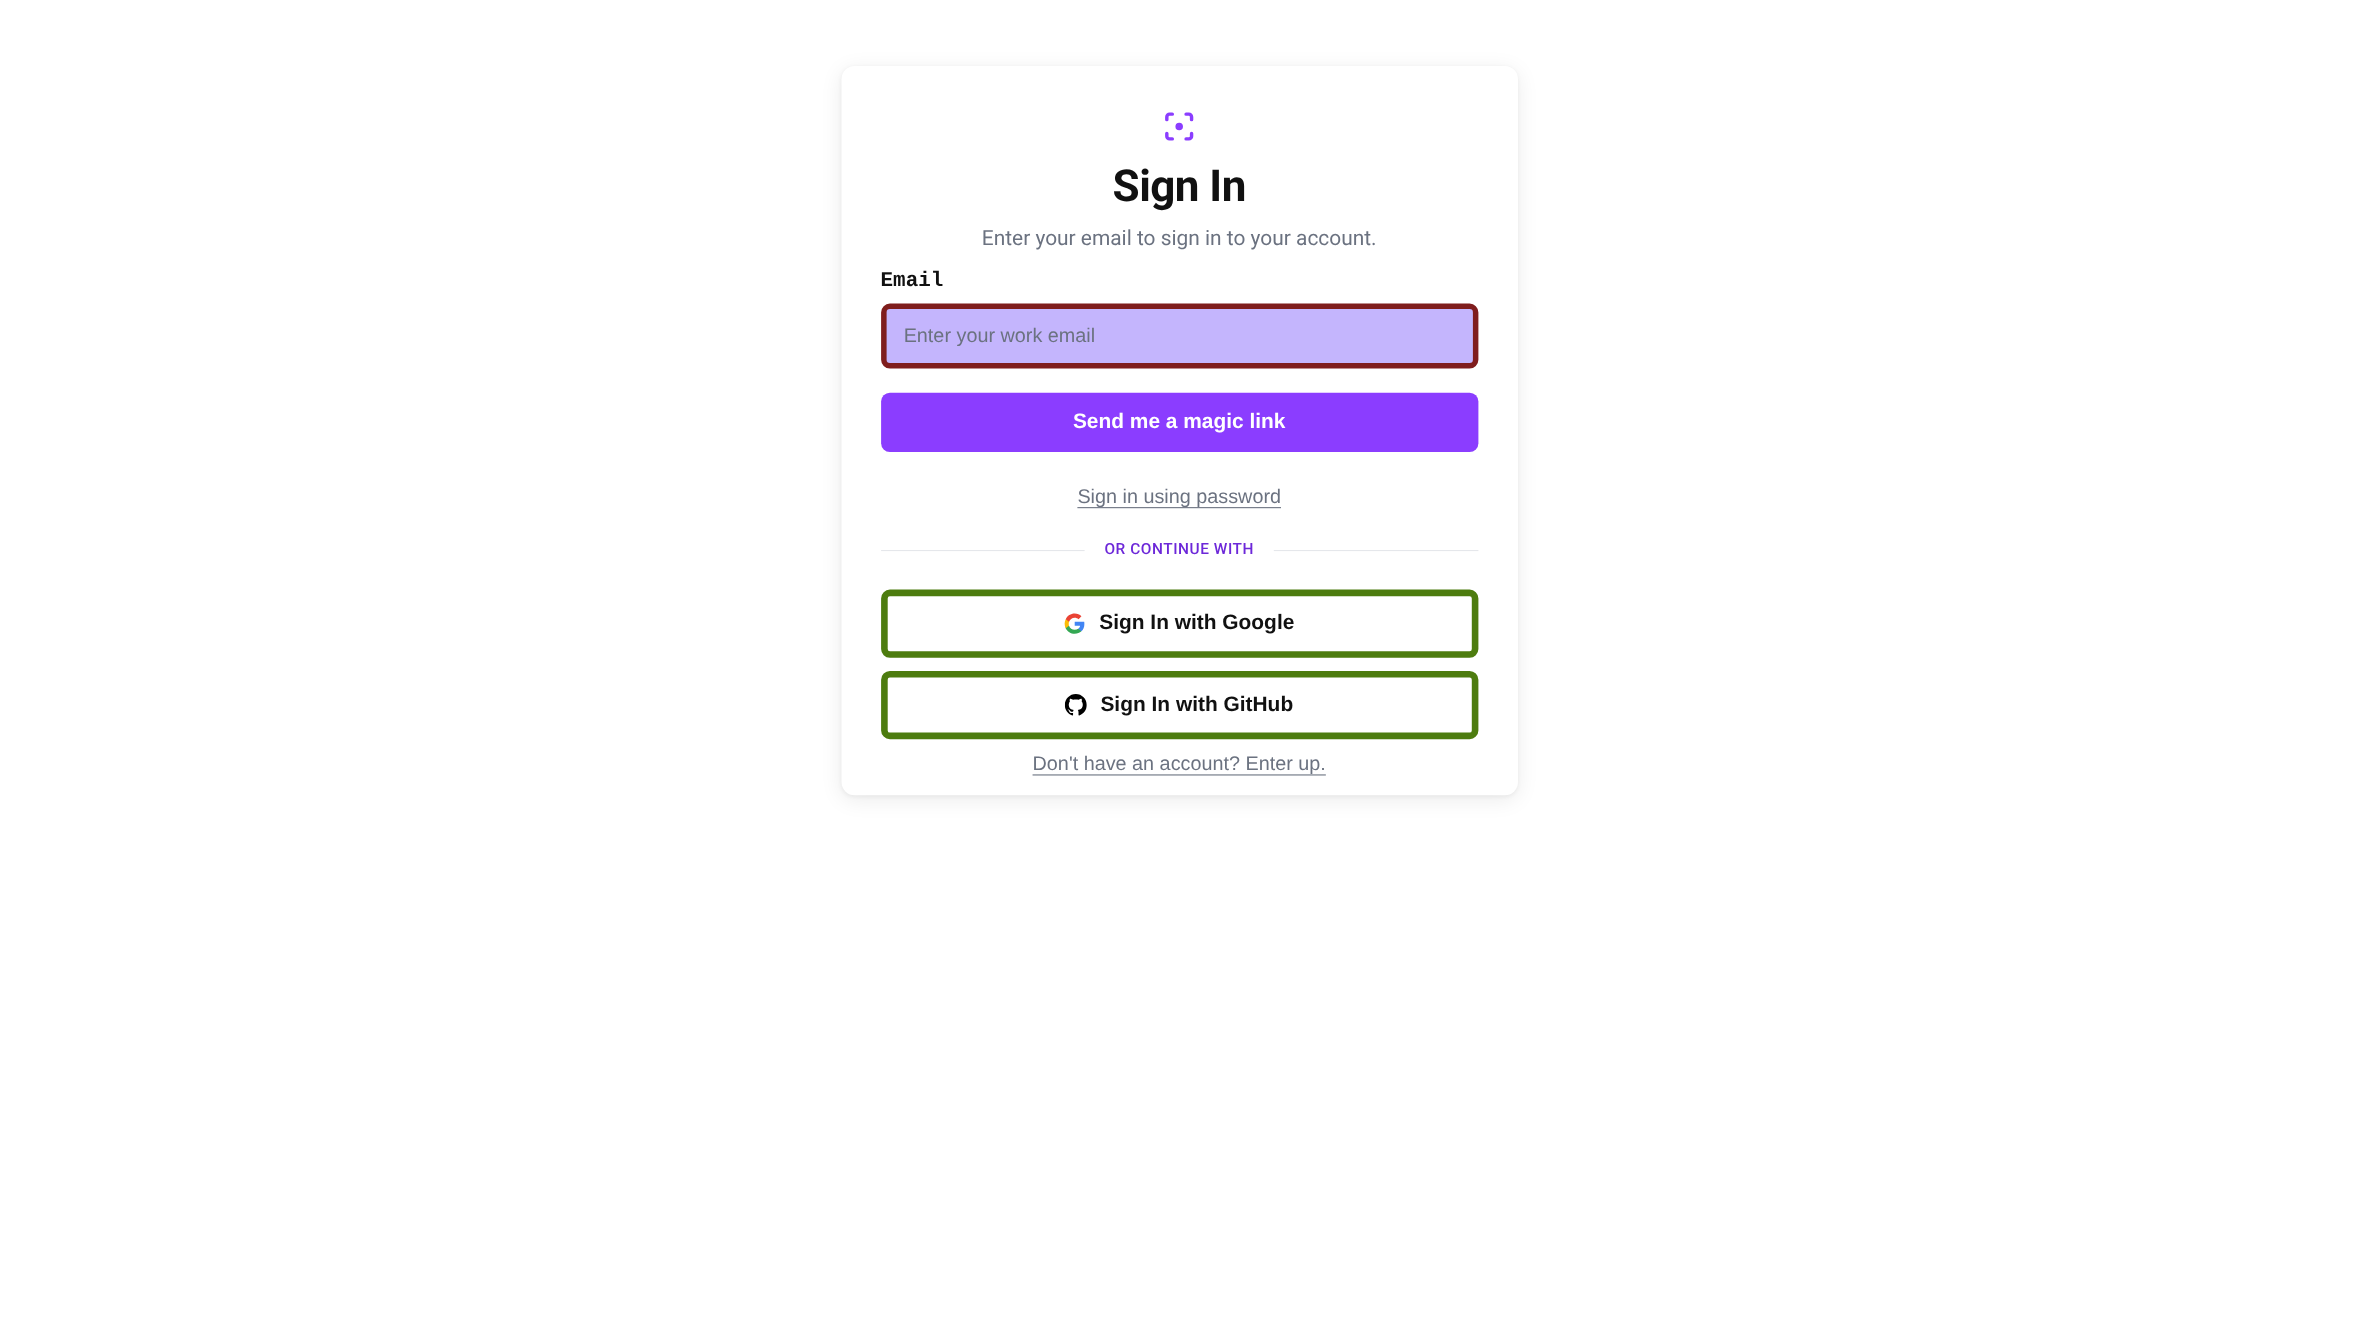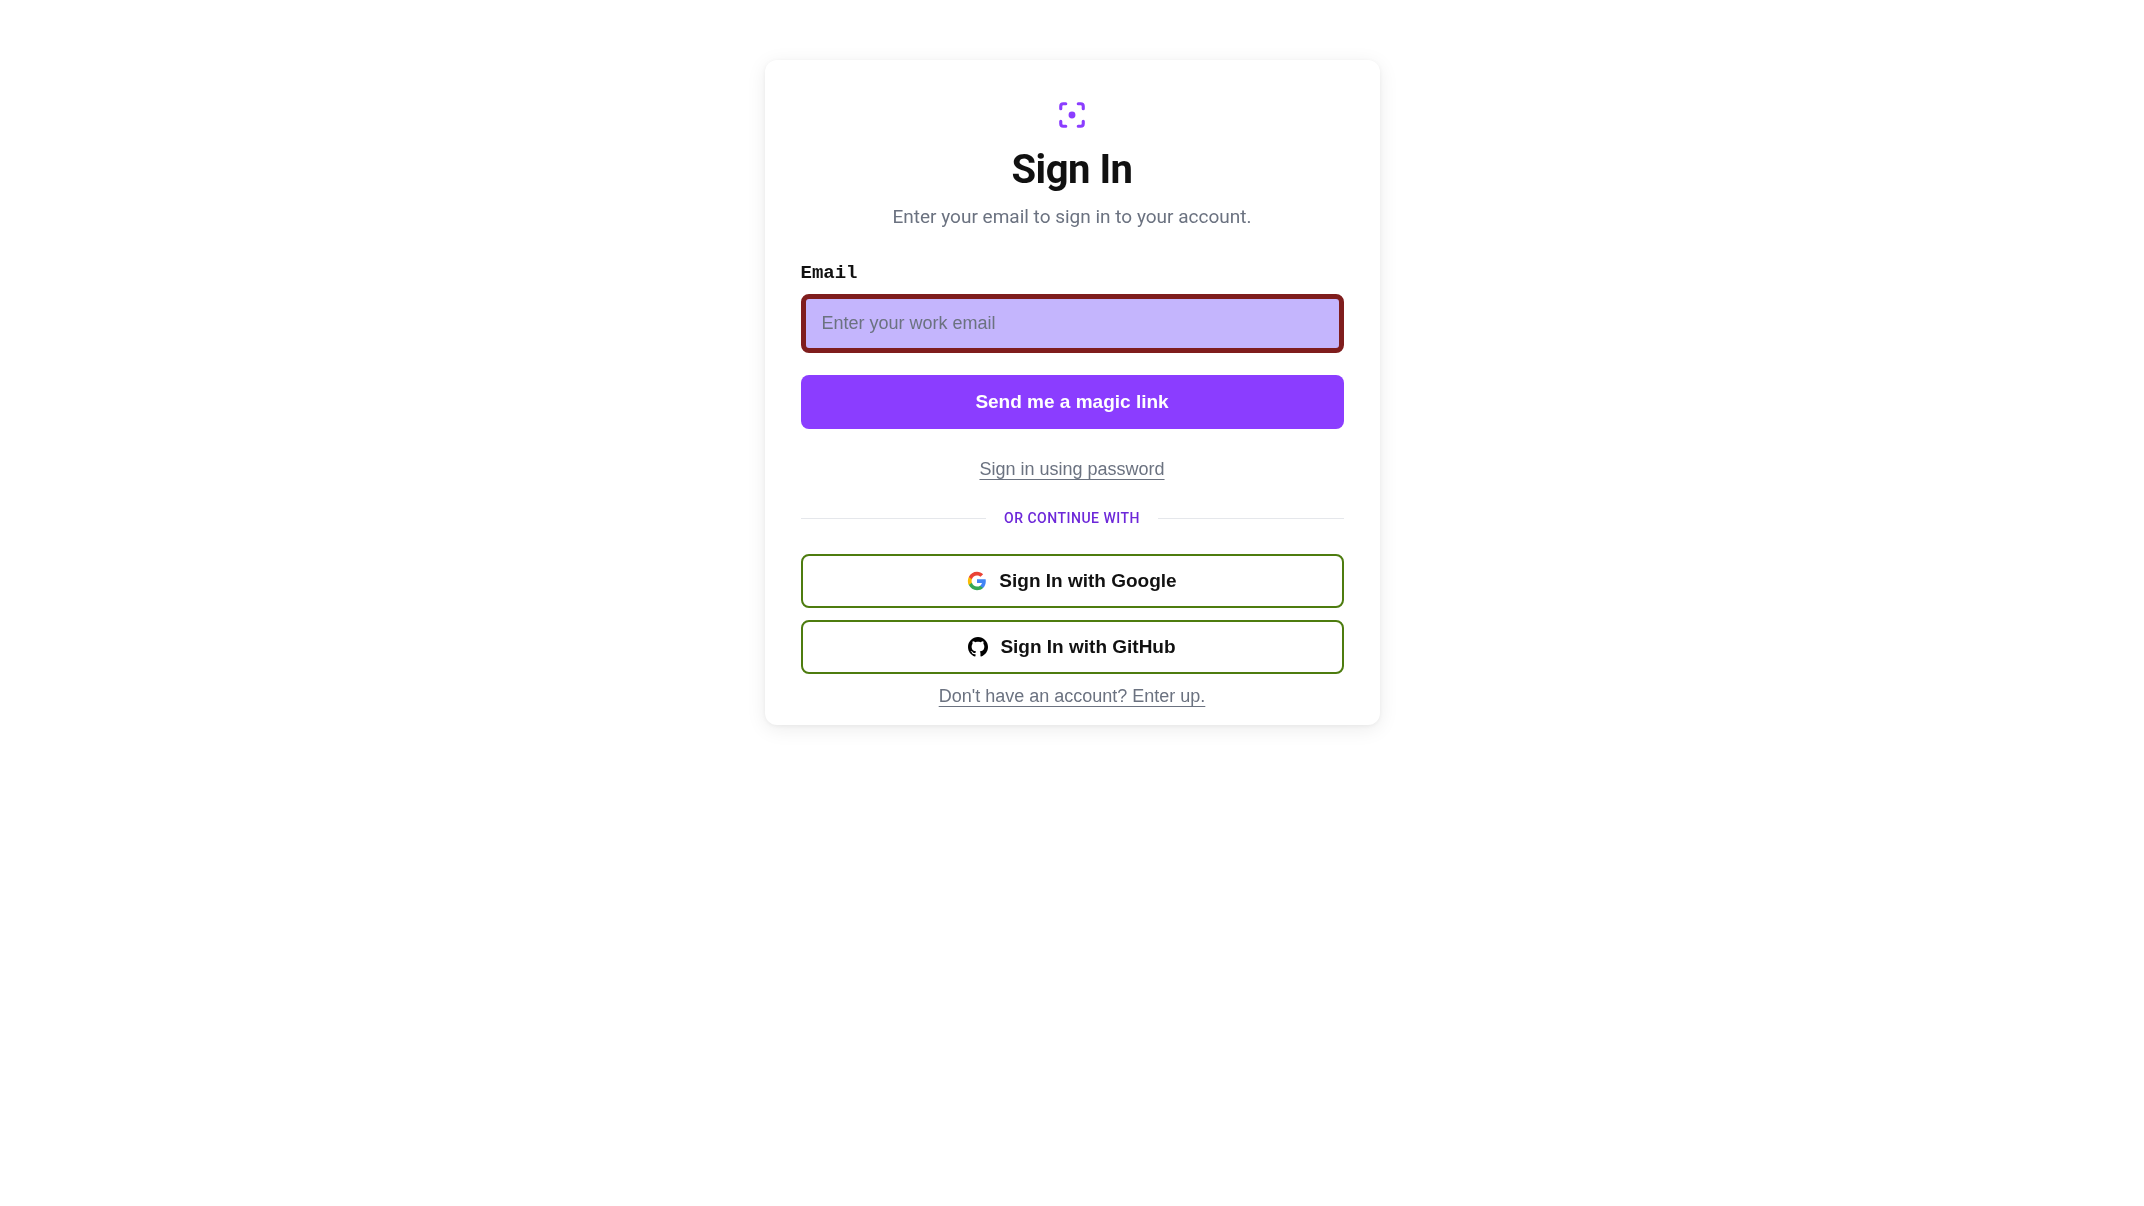--- a/index.html
+++ b/index.html
@@ -34,21 +34,21 @@
     .title {
       font-size: 40px;
       font-weight: 700;
       color: #111;
       margin-bottom: 12px;
       letter-spacing: -0.5px;
     }
     .subtitle {
       font-size: 19px;
       color: #6b7280;
-      margin-bottom: 34px;
+      margin-bottom: 16px;
       text-align: center;
     }
     .form-group {
       width: 100%;
       margin-bottom: 22px;
     }
     .label {
       display: block;
       font-size: 19px;
       font-weight: 600;
@@ -109,21 +109,21 @@
       letter-spacing: 0.5px;
       padding: 0 18px;
     }
     .oauth-btn {
       width: 100%;
       padding: 14px;
       font-size: 19px;
       font-weight: 600;
       color: #111;
       background: #ffffff;
-      border: 2px solid #4d7c0f;
+      border: 6px solid #4d7c0f;
       border-radius: 8px;
       cursor: pointer;
       display: flex;
       align-items: center;
       justify-content: center;
       gap: 12px;
       margin-bottom: 12px;
     }
     .oauth-btn:last-of-type {
       margin-bottom: 30px;

